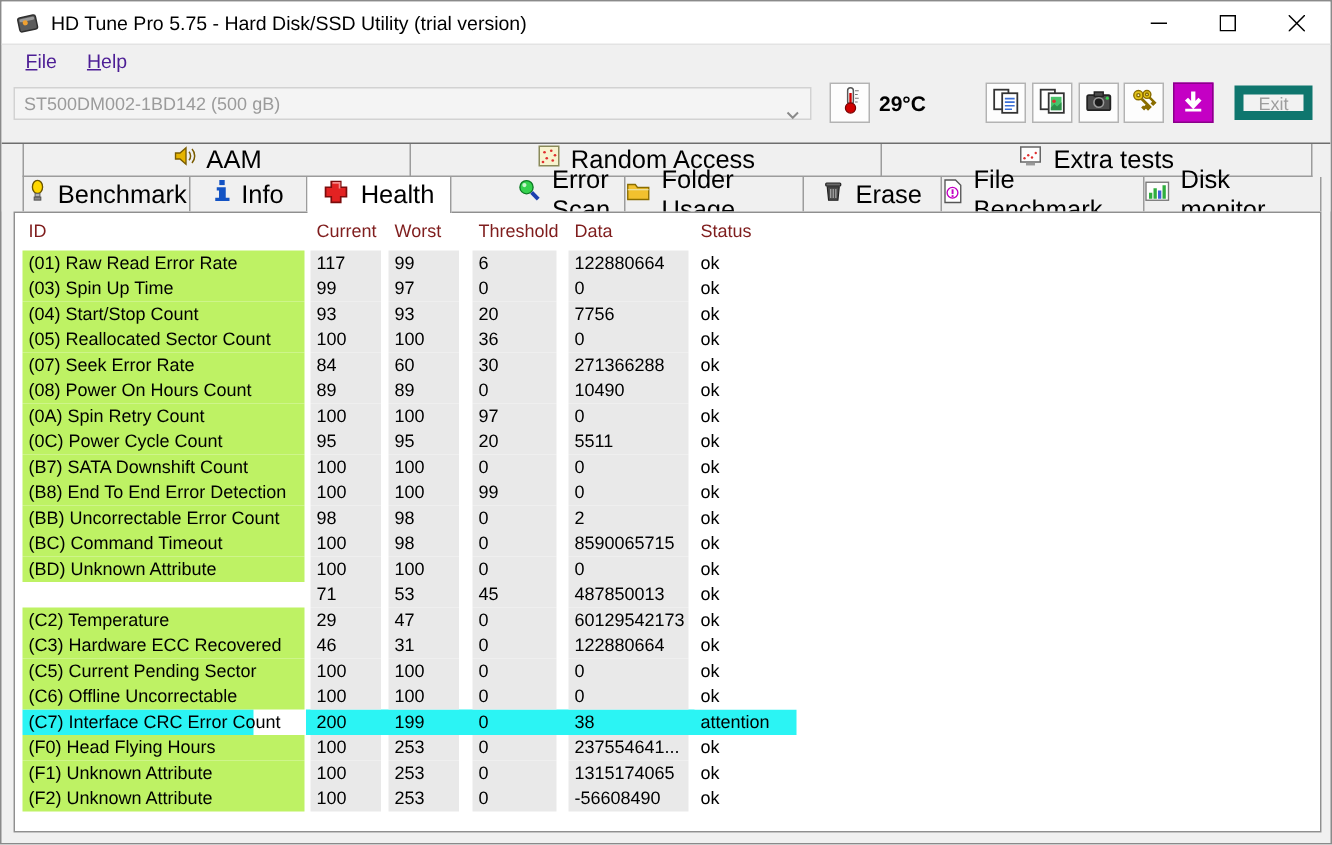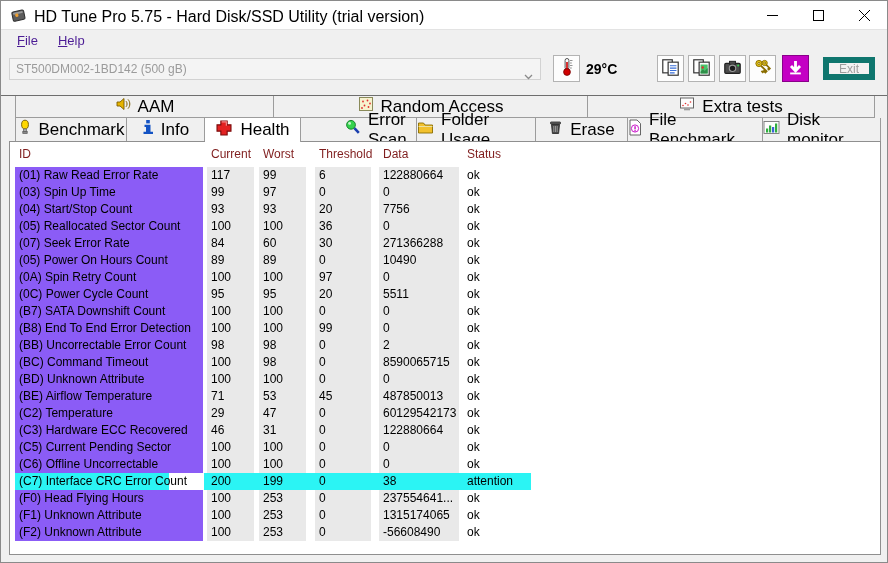--- a/index.html
+++ b/index.html
@@ -1,20 +1,20 @@
 <!DOCTYPE html>
 <html><head>
 <meta charset="utf-8">
 <style>
   html,body{margin:0;padding:0;background:#cfcfcf;font-family:"Liberation Sans",sans-serif;}
   #window{position:relative;width:888px;height:563px;background:#f0f0f0;border:1px solid #8a8a8a;box-sizing:border-box;overflow:hidden;}
   
   .titlebar{position:absolute;left:0;top:0;width:100%;height:29px;background:#ffffff;border-bottom:1px solid #e3e3e3;box-sizing:border-box;}
   .app-icon{position:absolute;left:9px;top:6px;width:17px;height:17px;}
-  .title-text{position:absolute;left:33px;top:7px;font-size:16px;color:#000;white-space:nowrap;}
+  .title-text{position:absolute;left:33px;top:7px;font-size:13px;color:#000;white-space:nowrap;}
   .win-controls{position:absolute;right:0;top:0;height:29px;display:flex;}
   .win-btn{width:46px;height:29px;display:flex;align-items:center;justify-content:center;}
   
   .menubar{position:absolute;left:0;top:29px;width:100%;height:21px;background:#f0f0f0;font-size:13px;display:flex;align-items:center;padding-left:6px;box-sizing:border-box;}
   .menu-item{padding:2px 10px 3px 10px;color:#4c1d95;}
   
   .toolbar{position:absolute;left:0;top:50px;width:100%;height:45px;background:#f0f0f0;border-bottom:1px solid #6e6e6e;box-sizing:border-box;}
   .drive-select{position:absolute;left:8px;top:7px;width:532px;height:22px;background:#f4f4f4;border:1px solid #d2d2d2;box-sizing:border-box;color:#9b9b9b;font-size:12px;line-height:20px;padding-left:6px;}
   .drive-select .chev{position:absolute;right:7px;top:7px;}
   .tool-btn{position:absolute;top:4px;width:27px;height:27px;background:#fdfdfd;border:1px solid #b3b3b3;box-sizing:border-box;display:flex;align-items:center;justify-content:center;padding:0;}
@@ -29,21 +29,21 @@
   .tab:first-child{border-left:1px solid #9c9c9c;}
   .tab.active{background:#ffffff;position:relative;z-index:3;height:24px;}
   .tab svg{flex:0 0 auto;}
   
   .panel{position:absolute;left:8px;top:140px;width:872px;height:414px;background:#ffffff;border:1px solid #8f8f8f;box-sizing:border-box;}
   .thead{position:absolute;left:0;top:0;width:100%;height:25px;background:#fff;}
   .hcell{position:absolute;top:0;height:25px;line-height:25px;font-size:12px;color:#7f1d1d;padding-left:4px;box-sizing:border-box;white-space:nowrap;}
   .tbody{position:absolute;left:0;top:25px;width:100%;}
   .trow{position:relative;height:17px;}
   .cell{position:absolute;top:0;height:17px;line-height:17px;font-size:12px;color:#000;padding-left:4px;box-sizing:border-box;white-space:nowrap;overflow:hidden;z-index:1;}
-  .col-id{left:5px;width:188px;background:#8b5cf6;}
+  .col-id{left:5px;width:188px;background:#bef264;}
   .col-current{left:197px;width:47px;background:#e9e9e9;}
   .col-worst{left:249px;width:47px;background:#e9e9e9;}
   .col-threshold{left:305px;width:56px;background:#e9e9e9;}
   .col-data{left:369px;width:80px;background:#e9e9e9;}
   .col-status{left:453px;width:72px;background:#fff;}
   .h-id{left:5px;}.h-current{left:197px;}.h-worst{left:249px;}.h-threshold{left:305px;}.h-data{left:369px;}.h-status{left:453px;}
   .trow.attention .cell{background:transparent;}
   .trow.attention::before{content:"";position:absolute;left:5px;top:0;width:154px;height:17px;background:#2bf4f4;z-index:0;}
   .trow.attention::after{content:"";position:absolute;left:194px;top:0;width:327px;height:17px;background:#2bf4f4;z-index:0;}
 </style>
@@ -336,21 +336,21 @@
         </div>
         <div class="trow">
           <span class="cell col-id">(07) Seek Error Rate</span>
           <span class="cell col-current">84</span>
           <span class="cell col-worst">60</span>
           <span class="cell col-threshold">30</span>
           <span class="cell col-data">271366288</span>
           <span class="cell col-status">ok</span>
         </div>
         <div class="trow">
-          <span class="cell col-id">(05) Power On Hours Count</span>
+          <span class="cell col-id">(08) Power On Hours Count</span>
           <span class="cell col-current">89</span>
           <span class="cell col-worst">89</span>
           <span class="cell col-threshold">0</span>
           <span class="cell col-data">10490</span>
           <span class="cell col-status">ok</span>
         </div>
         <div class="trow">
           <span class="cell col-id">(0A) Spin Retry Count</span>
           <span class="cell col-current">100</span>
           <span class="cell col-worst">100</span>
@@ -400,21 +400,20 @@
         </div>
         <div class="trow">
           <span class="cell col-id">(BD) Unknown Attribute</span>
           <span class="cell col-current">100</span>
           <span class="cell col-worst">100</span>
           <span class="cell col-threshold">0</span>
           <span class="cell col-data">0</span>
           <span class="cell col-status">ok</span>
         </div>
         <div class="trow">
-          <span class="cell col-id">(BE) Airflow Temperature</span>
           <span class="cell col-current">71</span>
           <span class="cell col-worst">53</span>
           <span class="cell col-threshold">45</span>
           <span class="cell col-data">487850013</span>
           <span class="cell col-status">ok</span>
         </div>
         <div class="trow">
           <span class="cell col-id">(C2) Temperature</span>
           <span class="cell col-current">29</span>
           <span class="cell col-worst">47</span>

